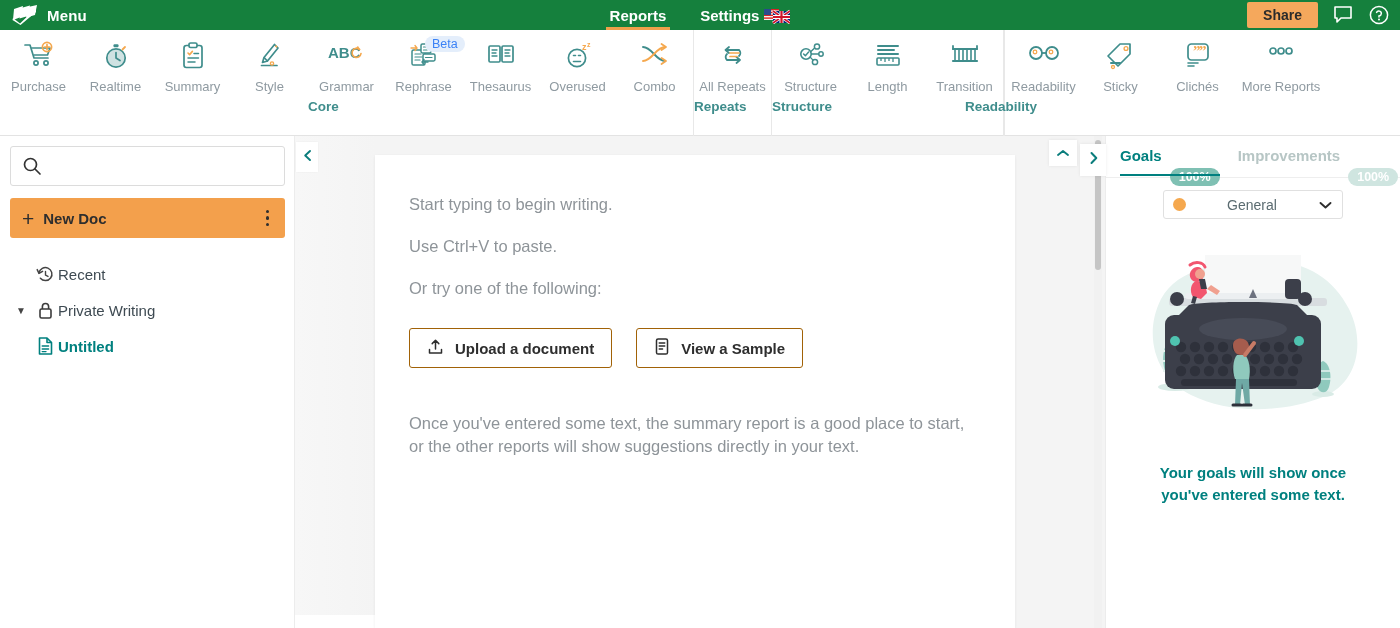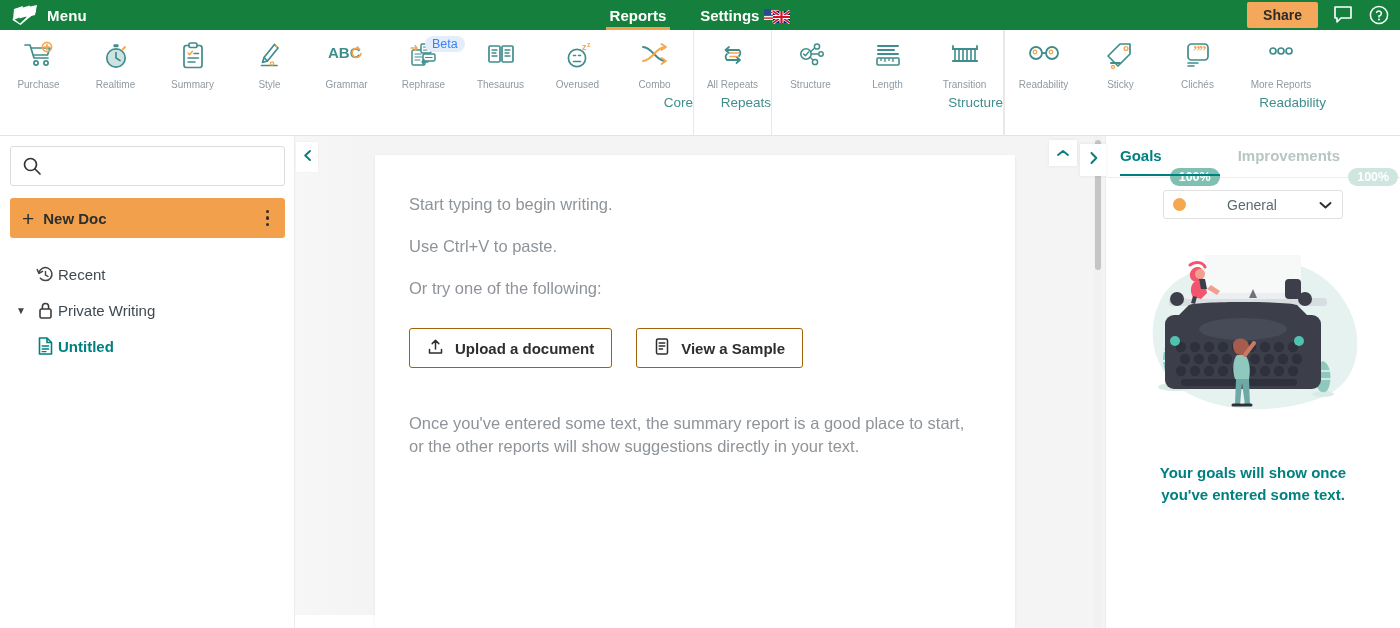--- a/index.html
+++ b/index.html
@@ -47,28 +47,28 @@
   .ribbon {
     position: absolute; left: 0; top: 30px; width: 1400px; height: 106px;
     background: #fff; border-bottom: 1px solid #e3e3e3;
     display: flex; align-items: flex-start;
   }
   .rgroup { position: relative; height: 106px; display: flex; flex-direction: column; }
   .rgroup.bordered { border-right: 1px solid #e8e8e8; }
   .rgroup.borderedl { border-left: 1px solid #e8e8e8; }
   .ritems { display: flex; align-items: flex-start; padding-top: 8px; }
   .rgroup-label {
-    text-align: right; color: #3f8d8c; font-size: 13.5px; margin-top: 5px;
+    text-align: left; color: #3f8d8c; font-size: 13.5px; margin-top: 5px; font-weight: bold;
   }
   .ritem {
     width: 77px; display: flex; flex-direction: column; align-items: center;
     cursor: pointer; position: relative; padding-top: 3px;
   }
   .ritem .glyph { height: 34px; display: flex; align-items: flex-start; justify-content: center; }
-  .ritem .rlabel { font-size: 10px; color: #8f9aa1; margin-top: 4px; white-space: nowrap; }
+  .ritem .rlabel { font-size: 13px; color: #8f9aa1; margin-top: 4px; white-space: nowrap; }
   .beta-badge {
     position: absolute; top: -2px; left: 40px; background: #e4eefb; color: #3b82f6;
     font-size: 12.5px; padding: 1px 7px; border-radius: 10px; font-weight: normal;
   }
 
   
   .body-row { position: absolute; left: 0; top: 136px; width: 1400px; height: 492px; }
 
   
   .sidebar {

